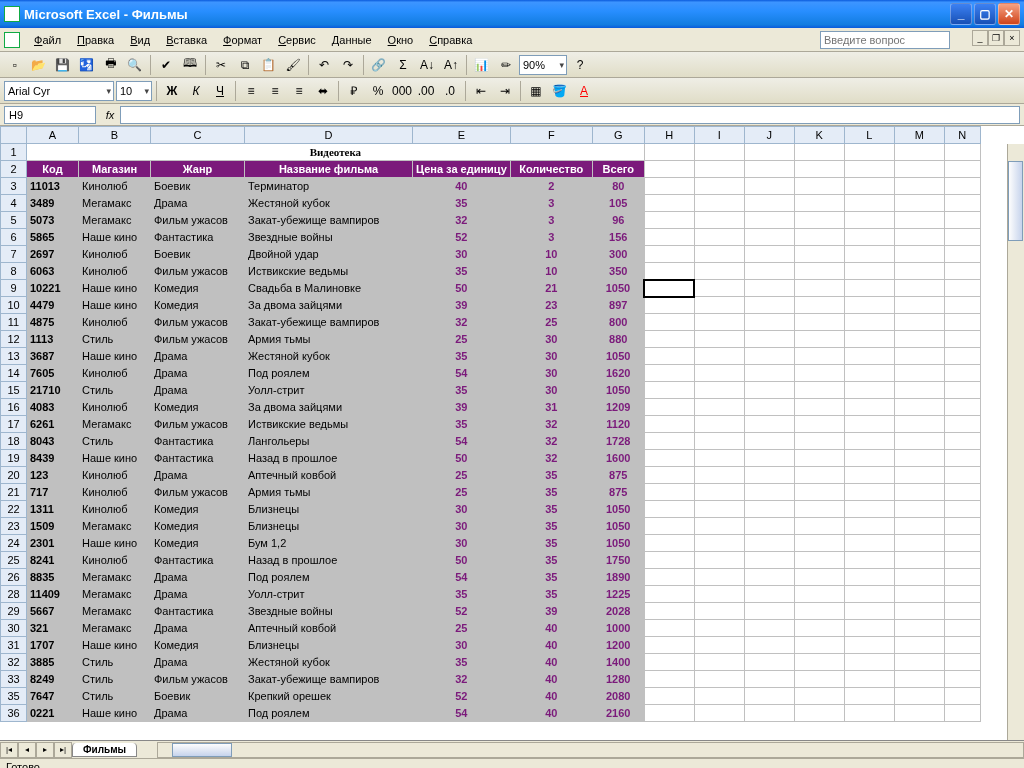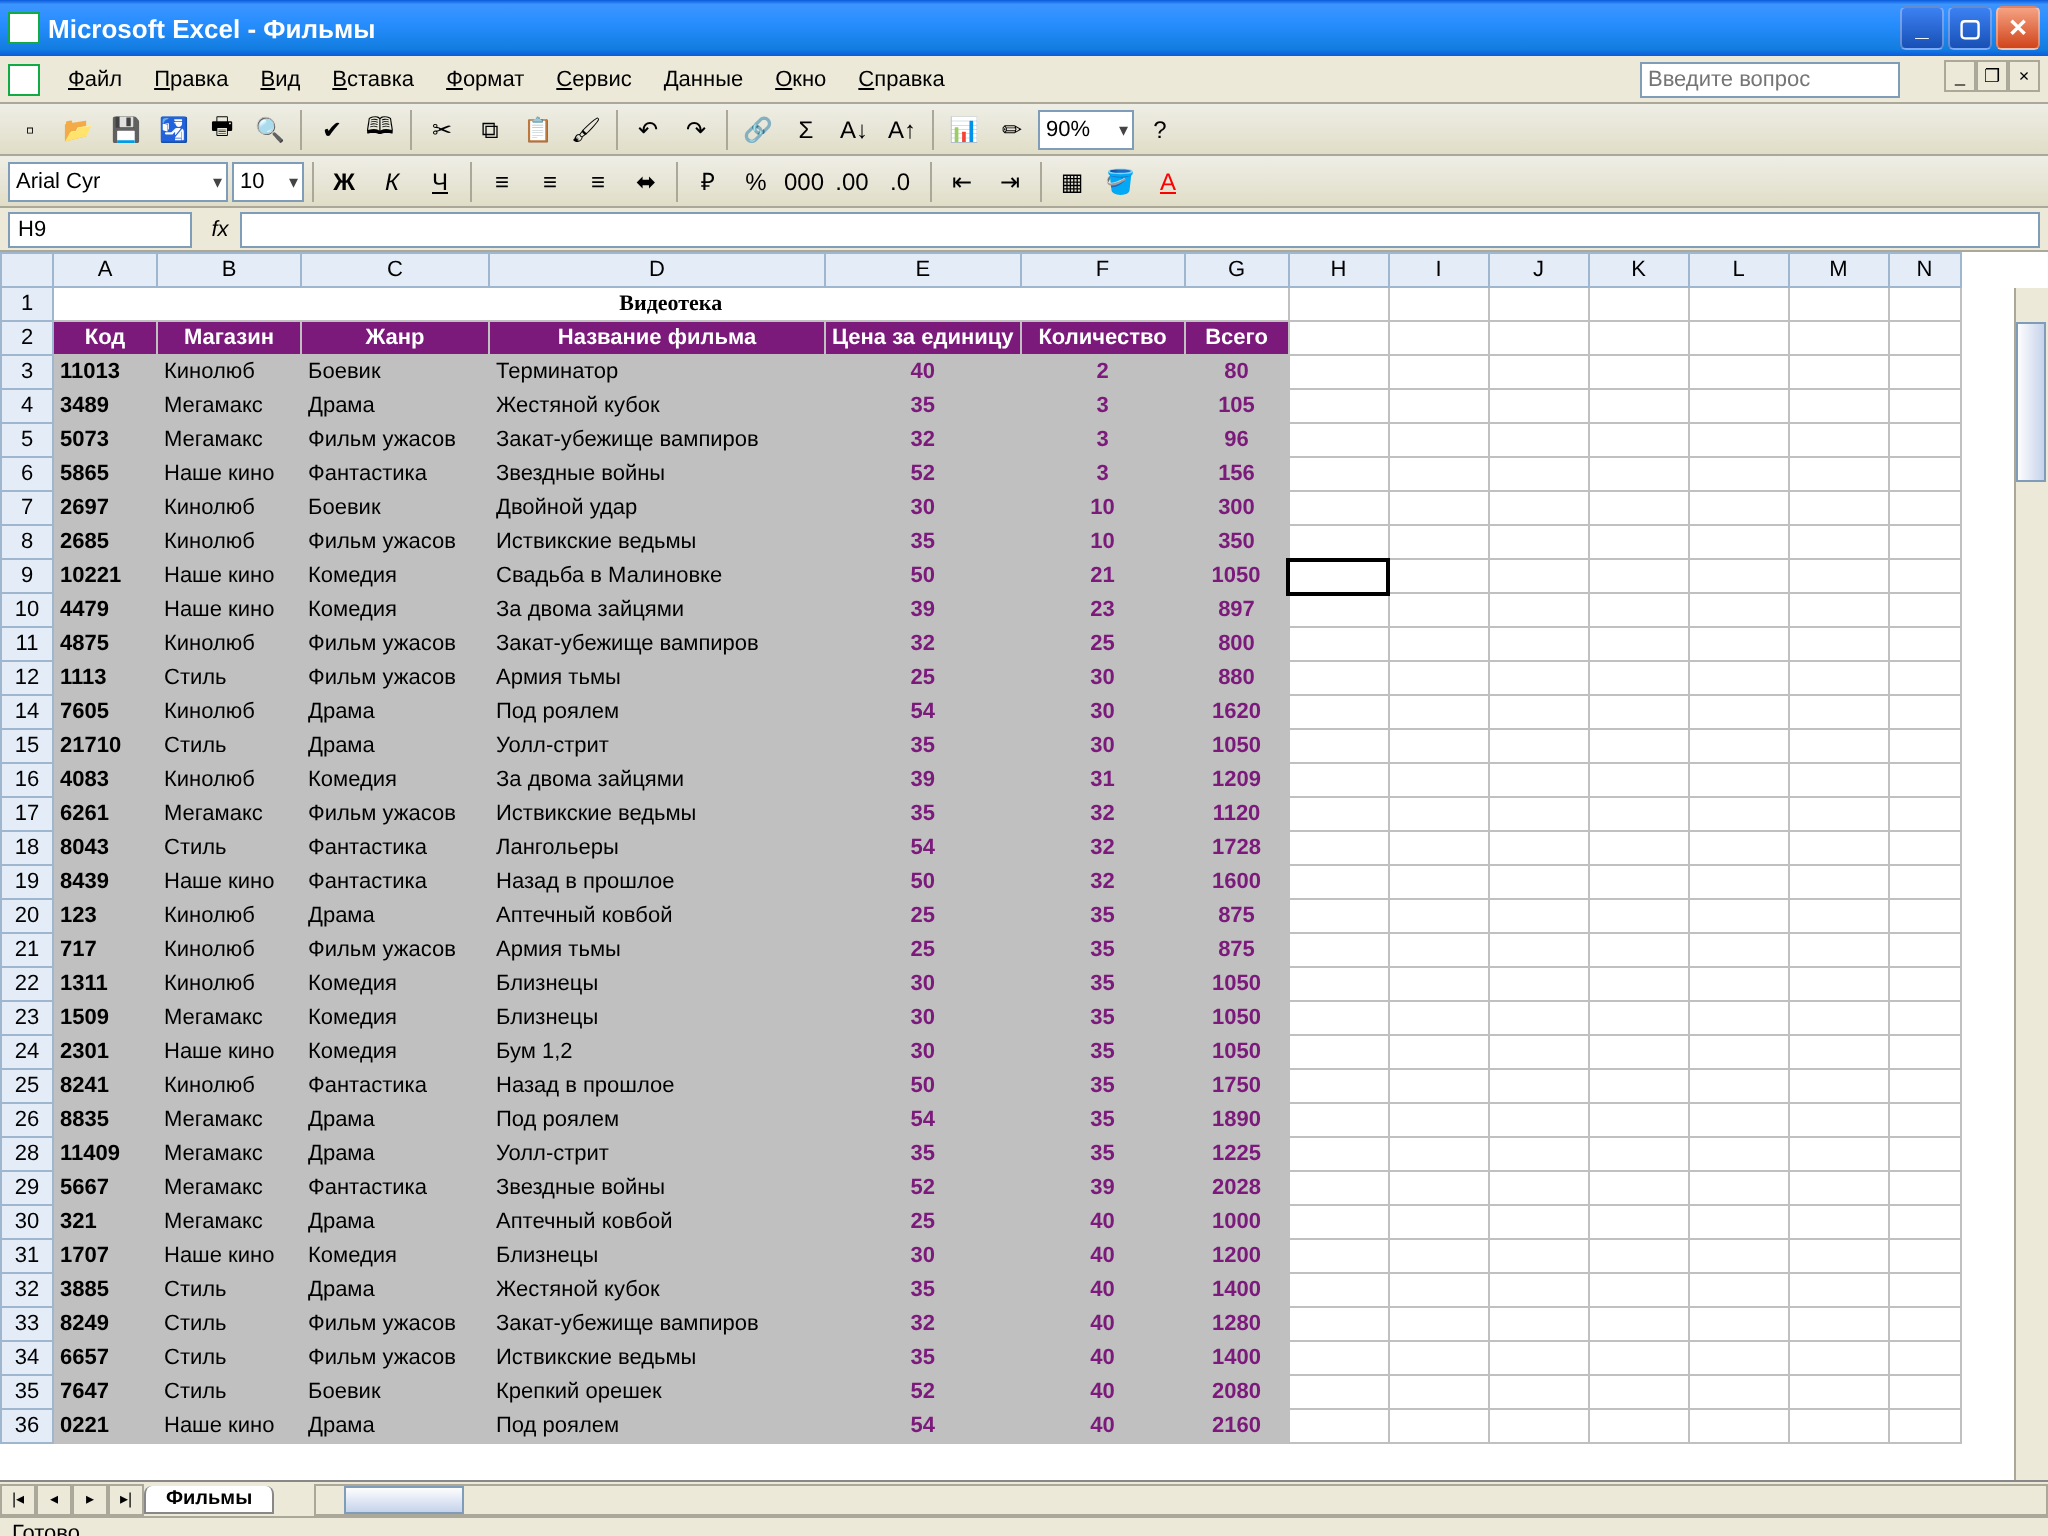--- a/index.html
+++ b/index.html
@@ -295,21 +295,21 @@
           <td style="background:white;border:1px solid #c0c0c0"></td>
           <td style="background:white;border:1px solid #c0c0c0"></td>
           <td style="background:white;border:1px solid #c0c0c0"></td>
           <td style="background:white;border:1px solid #c0c0c0"></td>
           <td style="background:white;border:1px solid #c0c0c0"></td>
           <td style="background:white;border:1px solid #c0c0c0"></td>
           <td style="background:white;border:1px solid #c0c0c0"></td>
         </tr>
         <tr class="drow">
           <th class="rowh">8</th>
-          <td class="code">2685</td>
+          <td class="code">6063</td>
           <td>Кинолюб</td>
           <td>Фильм ужасов</td>
           <td>Иствикские ведьмы</td>
           <td class="num">35</td>
           <td class="num">10</td>
           <td class="num">350</td>
           <td style="background:white;border:1px solid #c0c0c0"></td>
           <td style="background:white;border:1px solid #c0c0c0"></td>
           <td style="background:white;border:1px solid #c0c0c0"></td>
           <td style="background:white;border:1px solid #c0c0c0"></td>
@@ -379,20 +379,37 @@
           <td class="num">880</td>
           <td style="background:white;border:1px solid #c0c0c0"></td>
           <td style="background:white;border:1px solid #c0c0c0"></td>
           <td style="background:white;border:1px solid #c0c0c0"></td>
           <td style="background:white;border:1px solid #c0c0c0"></td>
           <td style="background:white;border:1px solid #c0c0c0"></td>
           <td style="background:white;border:1px solid #c0c0c0"></td>
           <td style="background:white;border:1px solid #c0c0c0"></td>
         </tr>
         <tr class="drow">
+          <th class="rowh">13</th>
+          <td class="code">3687</td>
+          <td>Наше кино</td>
+          <td>Драма</td>
+          <td>Жестяной кубок</td>
+          <td class="num">35</td>
+          <td class="num">30</td>
+          <td class="num">1050</td>
+          <td style="background:white;border:1px solid #c0c0c0"></td>
+          <td style="background:white;border:1px solid #c0c0c0"></td>
+          <td style="background:white;border:1px solid #c0c0c0"></td>
+          <td style="background:white;border:1px solid #c0c0c0"></td>
+          <td style="background:white;border:1px solid #c0c0c0"></td>
+          <td style="background:white;border:1px solid #c0c0c0"></td>
+          <td style="background:white;border:1px solid #c0c0c0"></td>
+        </tr>
+        <tr class="drow">
           <th class="rowh">14</th>
           <td class="code">7605</td>
           <td>Кинолюб</td>
           <td>Драма</td>
           <td>Под роялем</td>
           <td class="num">54</td>
           <td class="num">30</td>
           <td class="num">1620</td>
           <td style="background:white;border:1px solid #c0c0c0"></td>
           <td style="background:white;border:1px solid #c0c0c0"></td>
@@ -693,37 +710,20 @@
         </tr>
         <tr class="drow">
           <th class="rowh">33</th>
           <td class="code">8249</td>
           <td>Стиль</td>
           <td>Фильм ужасов</td>
           <td>Закат-убежище вампиров</td>
           <td class="num">32</td>
           <td class="num">40</td>
           <td class="num">1280</td>
-          <td style="background:white;border:1px solid #c0c0c0"></td>
-          <td style="background:white;border:1px solid #c0c0c0"></td>
-          <td style="background:white;border:1px solid #c0c0c0"></td>
-          <td style="background:white;border:1px solid #c0c0c0"></td>
-          <td style="background:white;border:1px solid #c0c0c0"></td>
-          <td style="background:white;border:1px solid #c0c0c0"></td>
-          <td style="background:white;border:1px solid #c0c0c0"></td>
-        </tr>
-        <tr class="drow">
-          <th class="rowh">34</th>
-          <td class="code">6657</td>
-          <td>Стиль</td>
-          <td>Фильм ужасов</td>
-          <td>Иствикские ведьмы</td>
-          <td class="num">35</td>
-          <td class="num">40</td>
-          <td class="num">1400</td>
           <td style="background:white;border:1px solid #c0c0c0"></td>
           <td style="background:white;border:1px solid #c0c0c0"></td>
           <td style="background:white;border:1px solid #c0c0c0"></td>
           <td style="background:white;border:1px solid #c0c0c0"></td>
           <td style="background:white;border:1px solid #c0c0c0"></td>
           <td style="background:white;border:1px solid #c0c0c0"></td>
           <td style="background:white;border:1px solid #c0c0c0"></td>
         </tr>
         <tr class="drow">
           <th class="rowh">35</th>

